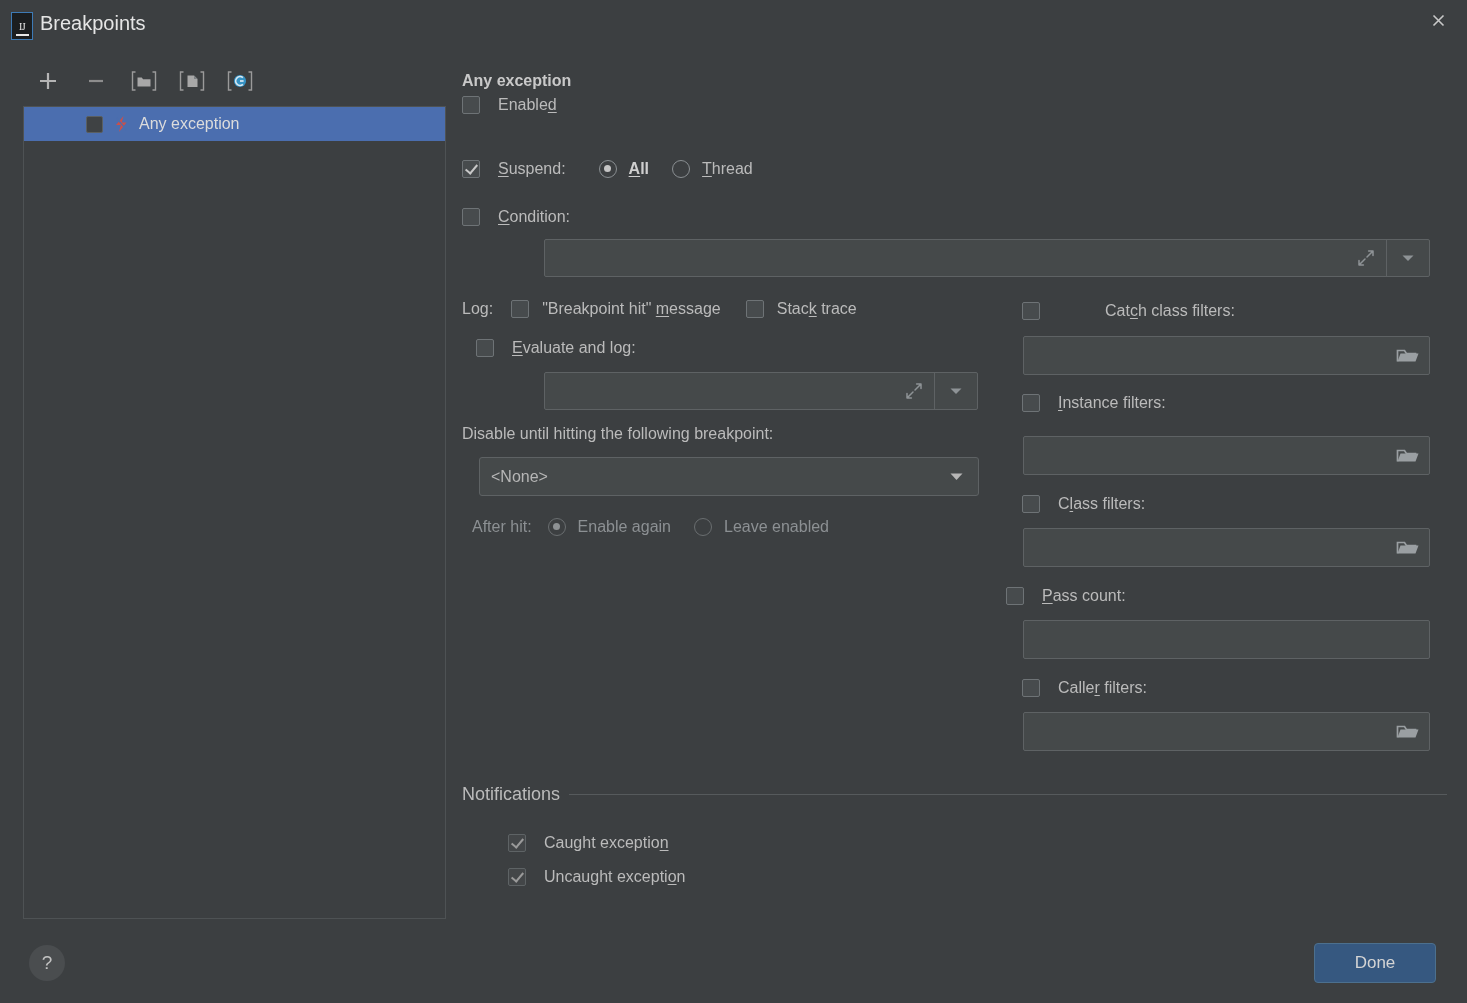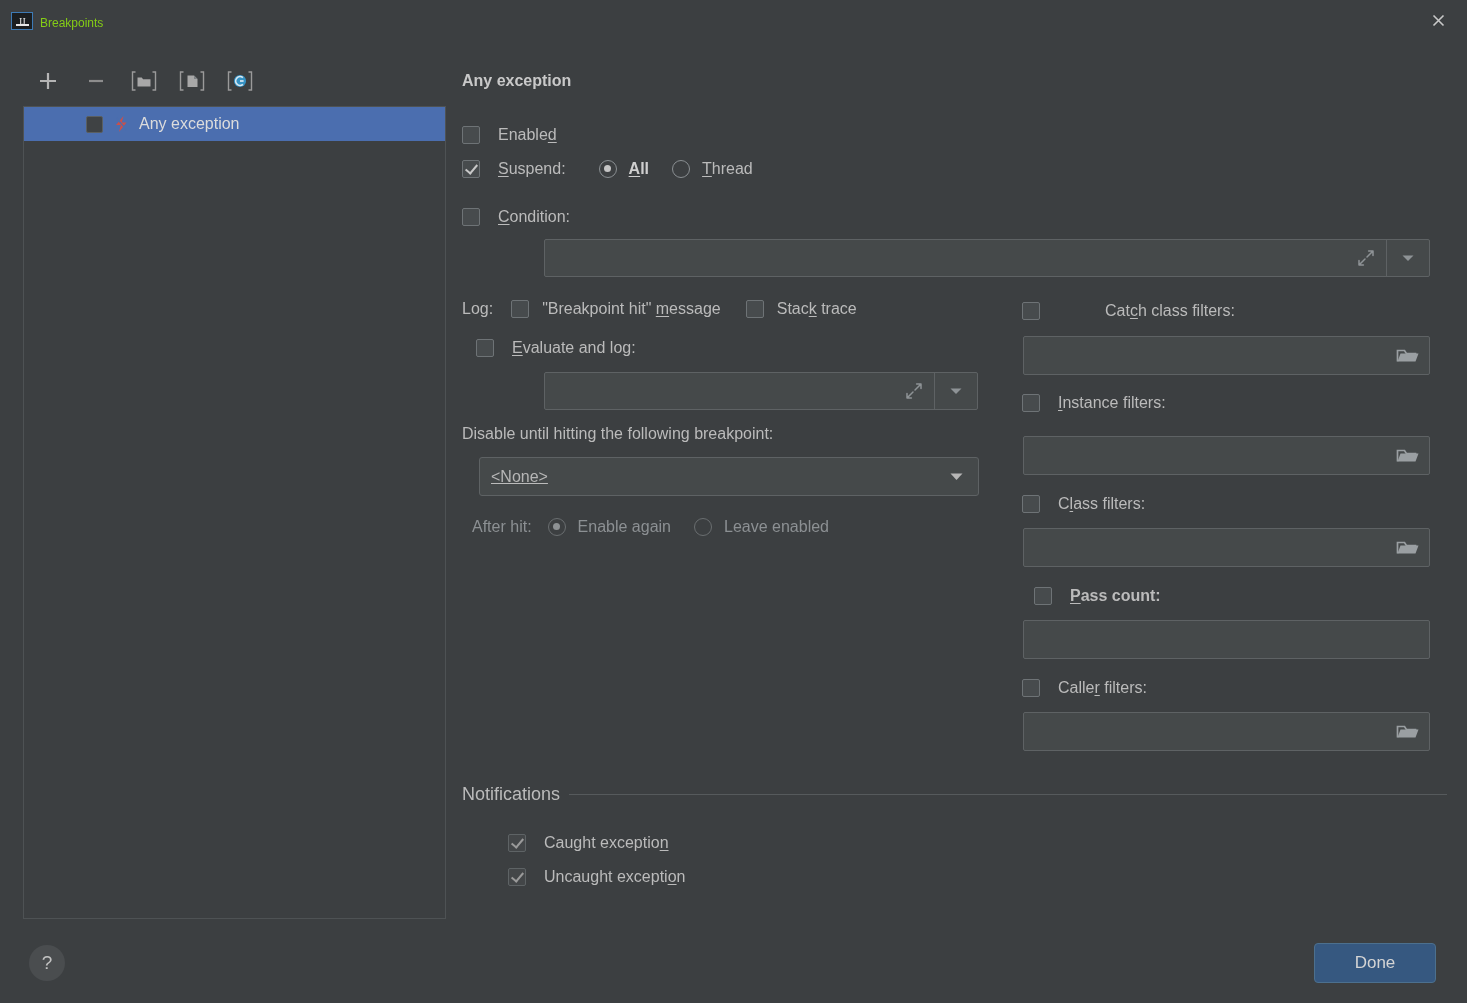--- a/index.html
+++ b/index.html
@@ -19,21 +19,21 @@
   
   .titlebar {
     position: absolute;
     left: 0; top: 0;
     width: 1467px; height: 47px;
     background: #3c3f41;
   }
   .ij-logo {
     position: absolute;
     left: 11px; top: 12px;
-    width: 22px; height: 18px;
+    width: 22px; height: 28px;
     background: #1b1e20;
     border: 1.5px solid #3d7ab5;
     box-sizing: border-box;
     display: flex;
     align-items: center;
     justify-content: center;
     font-size: 10px;
     font-weight: normal;
     letter-spacing: -0.5px;
     color: #e8e8e8;
@@ -42,22 +42,22 @@
   .ij-logo::after {
     content: "";
     position: absolute;
     left: 4px; bottom: 3px;
     width: 13px; height: 2px;
     background: #e8e8e8;
   }
   .win-title {
     position: absolute;
     left: 40px; top: 12px;
-    font-size: 12px;
-    color: #84cc16;
+    font-size: 20px;
+    color: #e5e5e5;
     line-height: 22px;
   }
   .close-btn {
     position: absolute;
     right: 6px; top: 0;
     width: 46px; height: 40px;
     display: flex;
     align-items: center;
     justify-content: center;
     cursor: default;
@@ -217,21 +217,20 @@
   }
   .combo {
     position: absolute;
     background: #45494a;
     border: 1px solid #5e6264;
     box-sizing: border-box;
     border-radius: 3px;
     display: flex;
     align-items: center;
     cursor: default;
-    text-decoration: underline;
   }
   .combo .val {
     margin-left: 11px;
     font-size: 16px;
     color: #b6b6b6;
   }
   .combo .arrow {
     margin-left: auto;
     margin-right: 14px;
   }
@@ -387,21 +386,21 @@
       </svg>
     </span>
     <span class="tree-label">Any exception</span>
   </div>
 </div>
 
 <div class="detail">
 
   <div class="section-title">Any exception</div>
 
-  <div class="row" style="left:0; top:64px;text-align:center;">
+  <div class="row" style="left:0; top:34px;text-align:center;">
     <span class="cb"></span>
     <span class="lbl" style="margin-left:18px;">
       <span>Enable<span class="u">d</span></span>
     </span>
   </div>
 
   <div class="row" style="left:0; top:98px;">
     <span class="cb checked"></span>
     <span class="lbl" style="margin-left:18px;"><span class="u">S</span>uspend:</span>
     <span class="radio checked" style="margin-left:33px;"></span>
@@ -513,21 +512,21 @@
   </div>
   <div class="txtfield" style="left:561px; top:466px; width:407px; height:39px;">
     <span class="folder-btn">
       <svg width="24" height="18" viewBox="0 0 24 18">
         <path d="M1.5 14.5 L4.5 6.5 H22.5 L19.5 14.5 Z" fill="#9a9fa2"></path>
         <path d="M1.5 14.5 V3.5 H8.5 L10.4 6.5 H19.5 V8.2" fill="none" stroke="#9a9fa2" stroke-width="1.7"></path>
       </svg>
     </span>
   </div>
 
-  <div class="row" style="left:572px; top:525px;font-weight:bold;">
+  <div class="row" style="left:544px; top:525px;">
     <span class="cb"></span>
     <span class="lbl" style="margin-left:18px;"><span class="u">P</span>ass count:</span>
   </div>
   <div class="txtfield" style="left:561px; top:558px; width:407px; height:39px;"></div>
 
   <div class="row" style="left:560px; top:617px;">
     <span class="cb"></span>
     <span class="lbl" style="margin-left:18px;">Calle<span class="u">r</span> filters:</span>
   </div>
   <div class="txtfield" style="left:561px; top:650px; width:407px; height:39px;">

